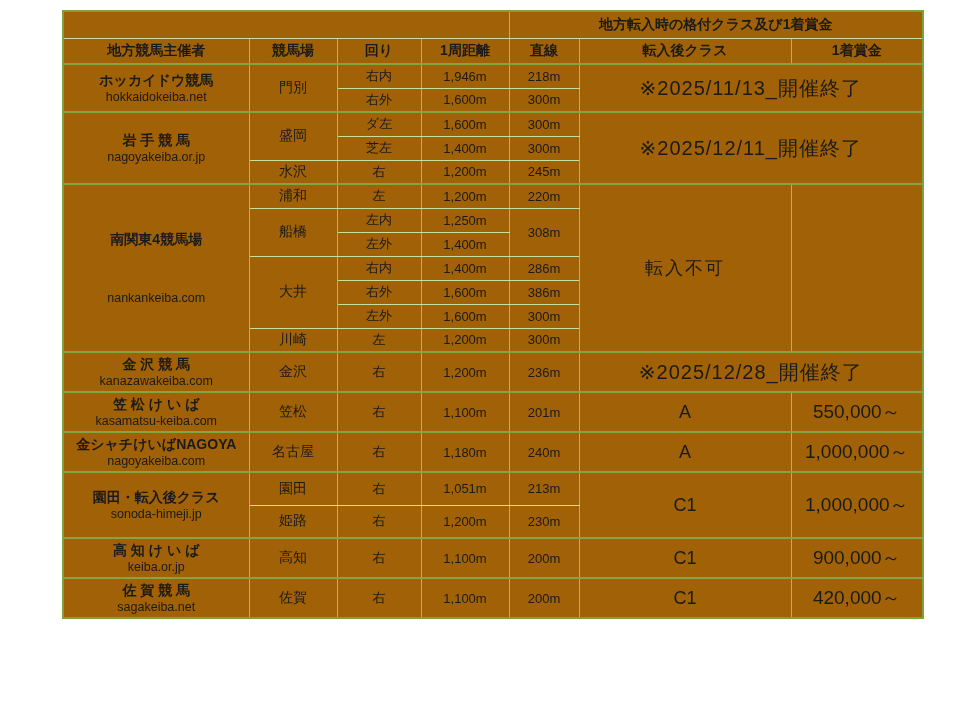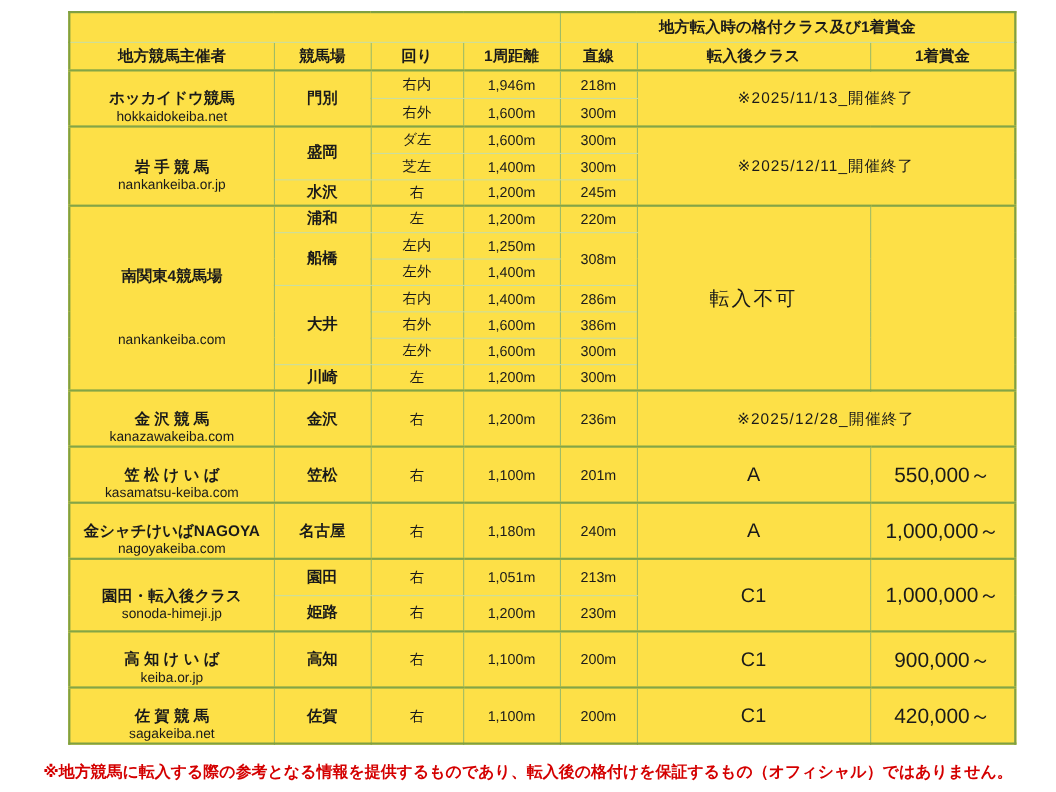--- a/index.html
+++ b/index.html
@@ -8,47 +8,47 @@
     background: #ffffff; color: #1a1a1a;
     font-family: "Liberation Sans", "DejaVu Sans", sans-serif;
   }
   .sheet { position: relative; width: 960px; height: 720px; }
 
   table.keiba {
     border-collapse: collapse;
     table-layout: fixed;
     width: 860px;
     margin: 10px 0 0 62px;
-    background: #fde047;
+    background: #a16207;
     border: 2px solid #7fa042;
   }
   td, th {
     text-align: center; vertical-align: middle; overflow: hidden;
     border-left: 1px solid #a0bc64;
     border-right: 1px solid #a0bc64;
     border-top: 1px solid #cade9f;
     border-bottom: 1px solid #cade9f;
     font-size: 13px; font-weight: normal;
   }
   tr.section-start > td { border-top: 2px solid #84a546; }
 
   tr.hdr1 { height: 27px; }
   tr.hdr2 { height: 26px; padding-left: 20px; }
   tr.row-std  { height: 24px; }
   tr.row-mid  { height: 33px; }
   tr.row-tall { height: 40px; }
 
   .title-cell, th { font-weight: bold; font-size: 14px; }
   .organizer-cell { font-size: 14px; }
-  .organizer-name { font-weight: bold; font-size: 14px; line-height: 17px; margin-top: 16px; }
+  .organizer-name { font-weight: bold; font-size: 14px; line-height: 17px; }
   .organizer-url  { font-weight: normal; font-size: 12.5px; line-height: 16px; }
   .organizer-spread .organizer-url { margin-top: 42px; }
-  .track-cell { font-size: 14px; font-weight: bold; }
+  .track-cell { font-size: 14px; }
   .turn-cell, .lap-cell, .straight-cell { font-size: 13px; }
-  .status-ended   { font-size: 14px; letter-spacing: 1px; }
+  .status-ended   { font-size: 20px; letter-spacing: 1px; }
   .status-blocked { font-size: 18px; letter-spacing: 2px; }
   .class-cell { font-size: 18px; }
   .prize-cell { font-size: 19px; border-radius: 12px; }
 
   .footnote {
     width: 960px; margin-top: 15px; text-align: center;
     color: #d40000; font-weight: bold; font-size: 14.5px;
     letter-spacing: 0px; white-space: nowrap;
   }
 </style>
@@ -97,21 +97,21 @@
           <td class="status-ended" colspan="2" rowspan="2">※2025/11/13_開催終了</td>
         </tr>
         <tr class="row-std">
           <td class="turn-cell">右外</td>
           <td class="lap-cell">1,600m</td>
           <td class="straight-cell">300m</td>
         </tr>
         <tr class="row-std section-start">
           <td class="organizer-cell" rowspan="3">
             <div class="organizer-name">岩 手 競 馬</div>
-            <div class="organizer-url">nankankeiba.or.jp</div>
+            <div class="organizer-url">nagoyakeiba.or.jp</div>
           </td>
           <td class="track-cell" rowspan="2">盛岡</td>
           <td class="turn-cell">ダ左</td>
           <td class="lap-cell">1,600m</td>
           <td class="straight-cell">300m</td>
           <td class="status-ended" colspan="2" rowspan="3">※2025/12/11_開催終了</td>
         </tr>
         <tr class="row-std">
           <td class="turn-cell">芝左</td>
           <td class="lap-cell">1,400m</td>
@@ -240,15 +240,14 @@
           <td class="track-cell" rowspan="1">佐賀</td>
           <td class="turn-cell">右</td>
           <td class="lap-cell">1,100m</td>
           <td class="straight-cell">200m</td>
           <td class="class-cell" rowspan="1">C1</td>
           <td class="prize-cell" rowspan="1">420,000～</td>
         </tr>
       </tbody>
   </table>
 
-  <div class="footnote">※地方競馬に転入する際の参考となる情報を提供するものであり、転入後の格付けを保証するもの（オフィシャル）ではありません。</div>
 
 </div>
 
 </body></html>

